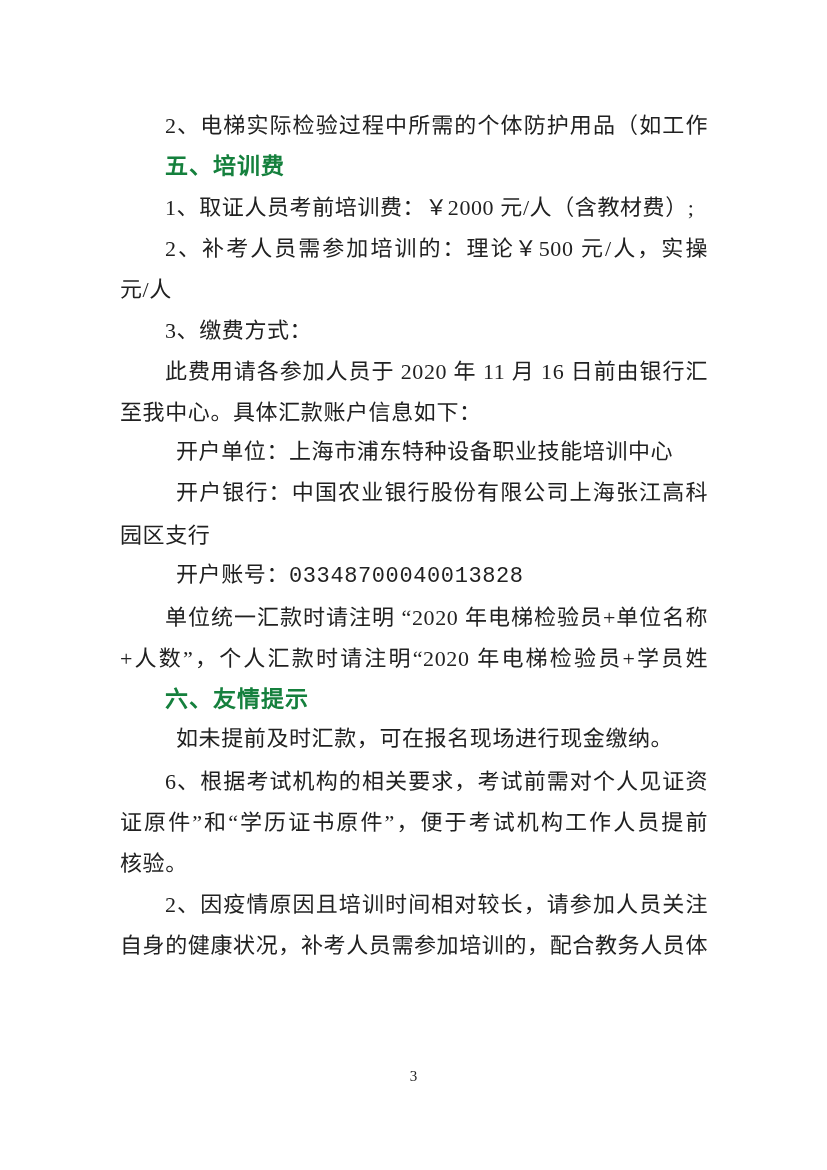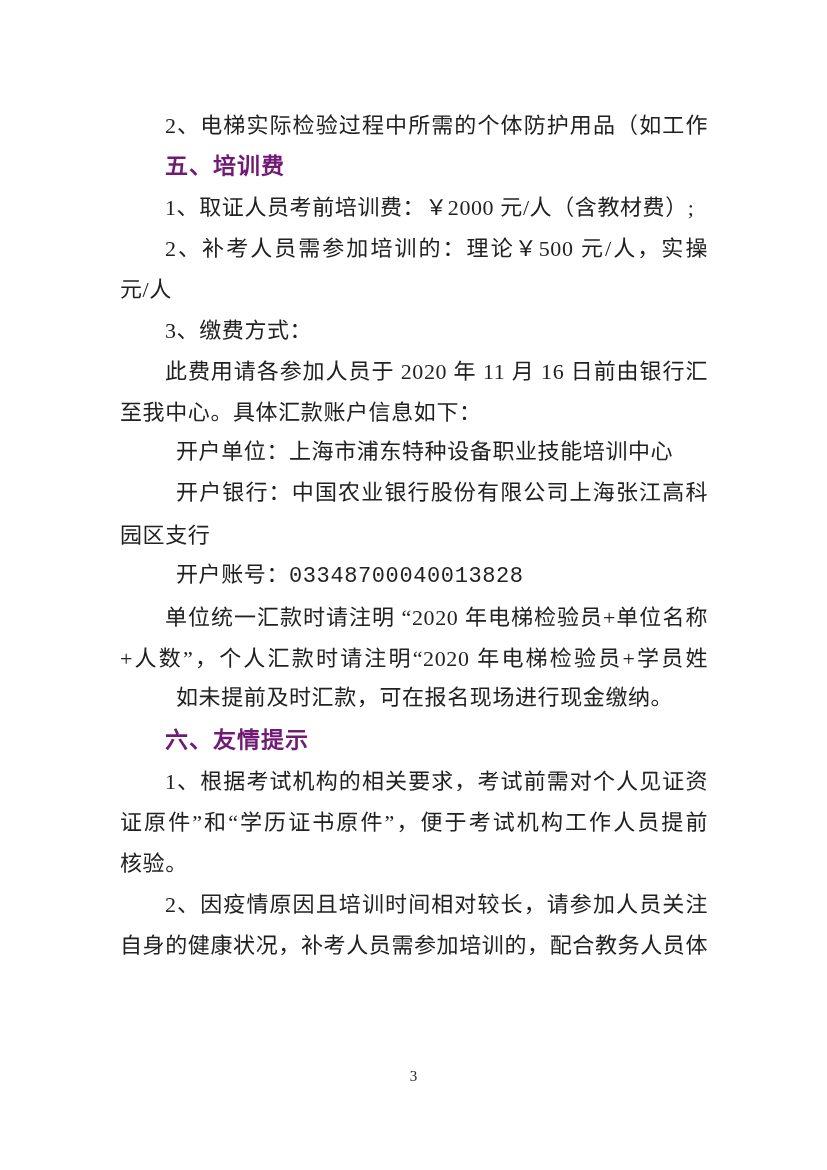--- a/index.html
+++ b/index.html
@@ -36,21 +36,21 @@
     text-align: justify;
     text-align-last: justify;
   }
   .line.indent { text-indent: 45px; }
   .line.indent-deep { text-indent: 56px; font-family: Liberation Mono, monospace; }
   .para.heading .line {
     font-weight: 700;
     font-size: 23px;
     letter-spacing: 1px;
     font-family: "Liberation Sans", "DejaVu Sans", sans-serif;
-    color: #701a75;
+    color: #15803d;
   }
   .footer {
     position: absolute;
     left: 0;
     right: 0;
     top: 1066px;
     text-align: center;
     font-size: 15px;
     line-height: 20px;
     color: #222222;
@@ -99,30 +99,30 @@
 
     <div class="para">
       <div class="line indent-deep">开户账号：03348700040013828</div>
     </div>
 
     <div class="para">
       <div class="line stretch indent">单位统一汇款时请注明 “2020 年电梯检验员+单位名称</div>
       <div class="line stretch">+人数”，个人汇款时请注明“2020 年电梯检验员+学员姓名”。</div>
     </div>
 
-    <div class="para">
-      <div class="line indent-deep">如未提前及时汇款，可在报名现场进行现金缴纳。</div>
-    </div>
-
     <div class="para heading">
       <div class="line indent">六、友情提示</div>
     </div>
 
     <div class="para">
-      <div class="line stretch indent">1、根据考试机构的相关要求，考试前需对个人见证资</div>
+      <div class="line indent-deep">如未提前及时汇款，可在报名现场进行现金缴纳。</div>
+    </div>
+
+    <div class="para">
+      <div class="line stretch indent">6、根据考试机构的相关要求，考试前需对个人见证资</div>
       <div class="line stretch">证原件”和“学历证书原件”，便于考试机构工作人员提前</div>
       <div class="line">核验。</div>
     </div>
 
     <div class="para">
       <div class="line stretch indent">2、因疫情原因且培训时间相对较长，请参加人员关注</div>
       <div class="line stretch">自身的健康状况，补考人员需参加培训的，配合教务人员体温</div>
     </div>
 
   </div>

